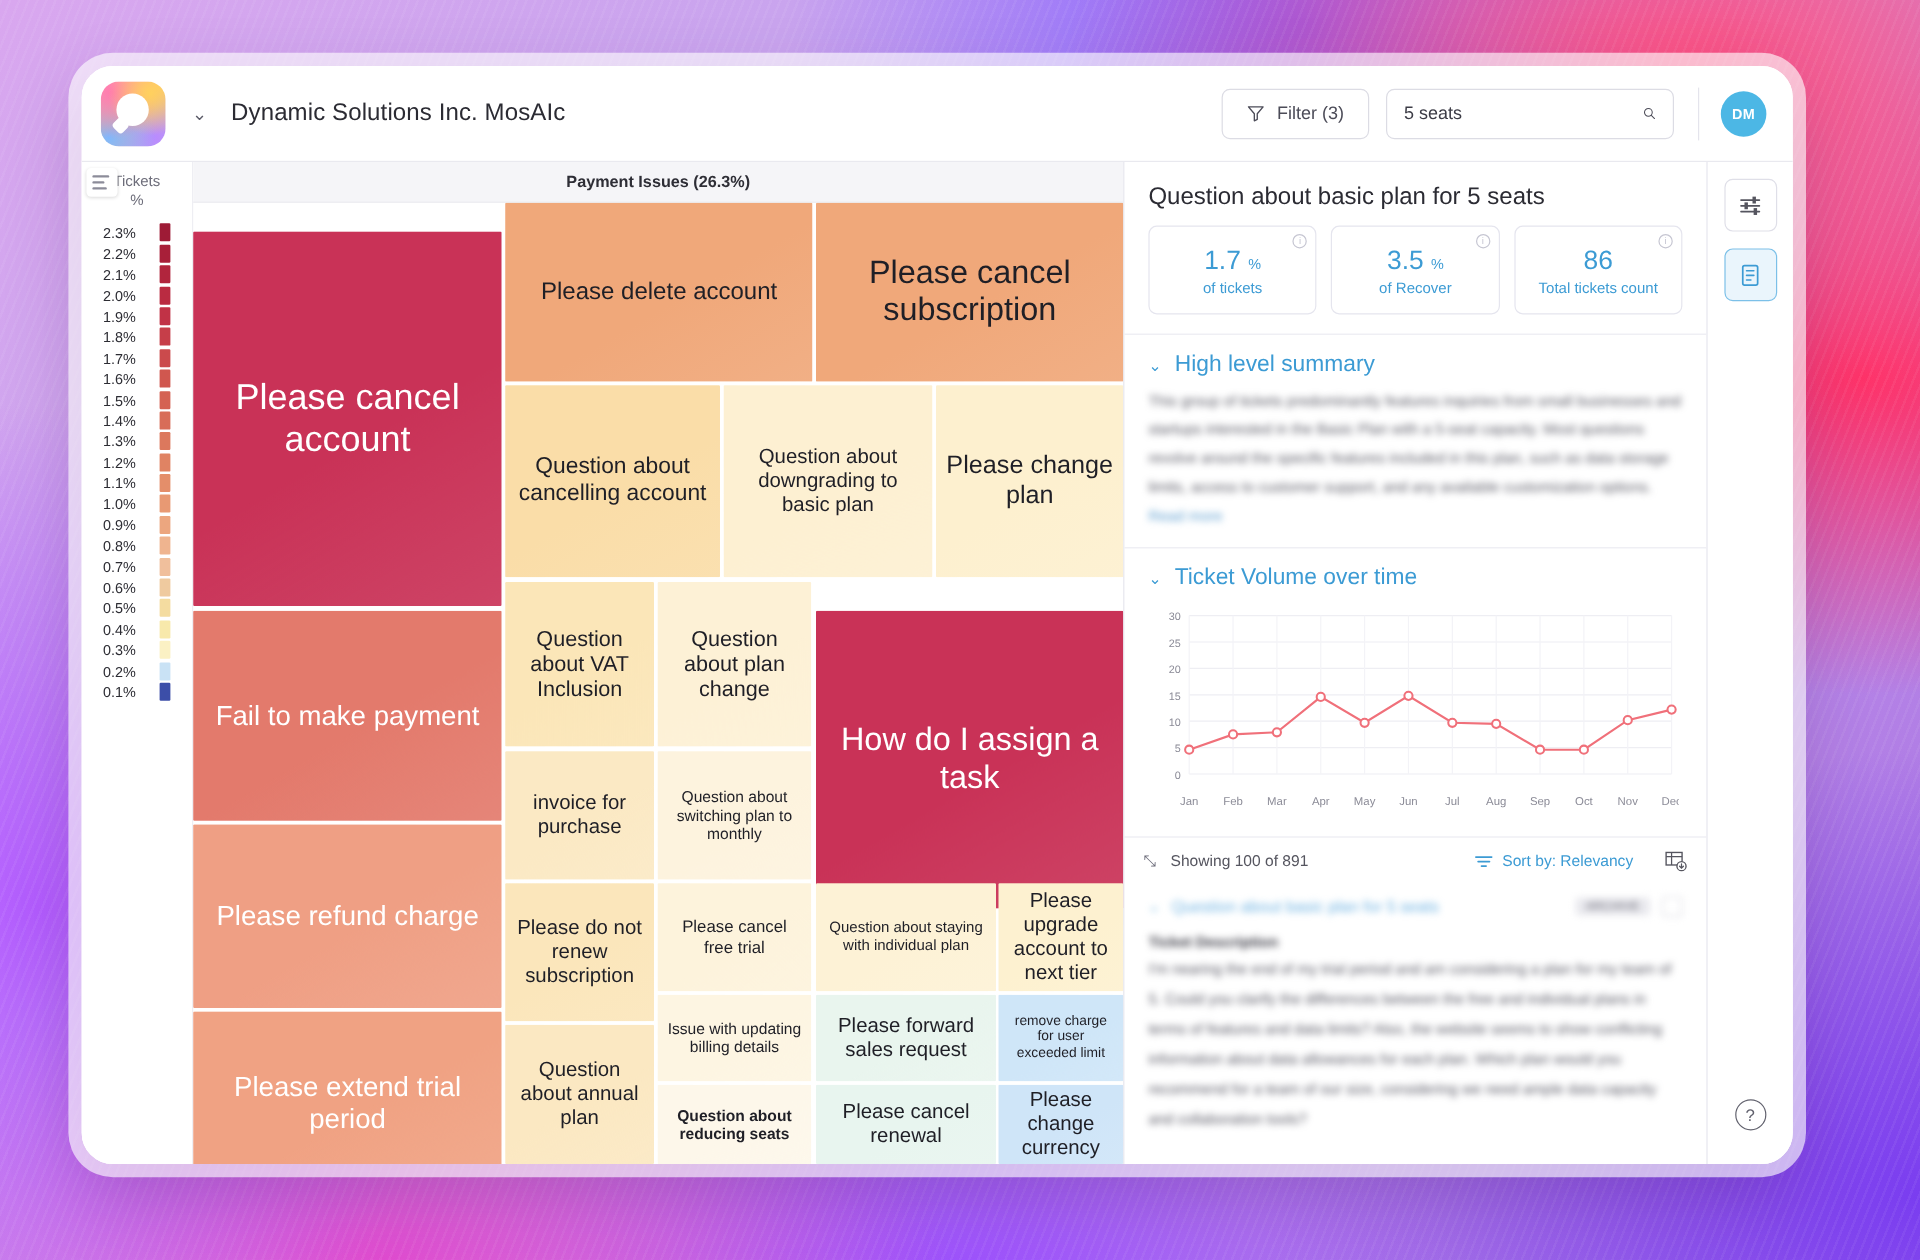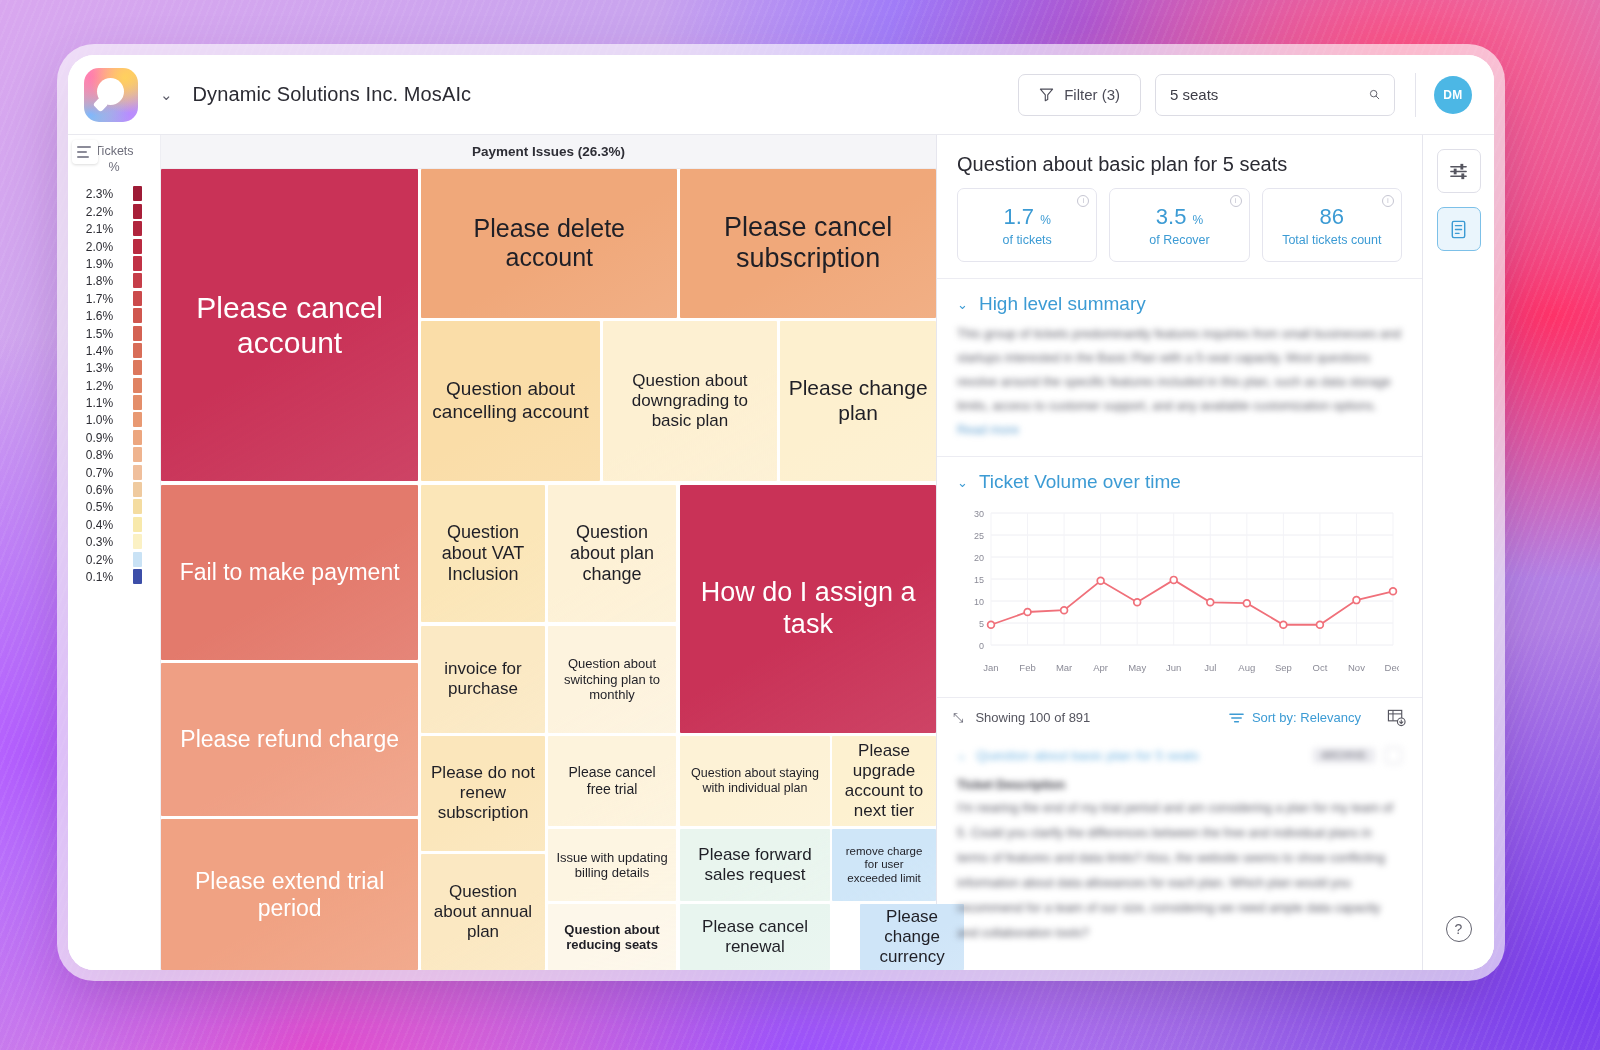--- a/index.html
+++ b/index.html
@@ -148,21 +148,21 @@
   .treemap {
     position: relative; flex: 1 1 auto;
   }
   .cell {
     position: absolute; overflow: hidden;
     display: flex; align-items: center; justify-content: center;
     text-align: center; padding: 4px 7px;
     line-height: 1.18; color: #1f1f26;
     border-radius: 1px; cursor: pointer;
   }
-  .cell.light { color: #ffffff; }
+  .cell.light { color: #ffffff; margin-top: 24px; }
 
   
   .detail {
     flex: 0 0 486px; background: #fff;
     border-left: 1px solid #e6e6ee;
     display: flex; flex-direction: column; min-height: 0;
   }
   .detail-title {
     font-size: 20px; color: #2b2b33; padding: 18px 20px 12px 20px;
   }
@@ -387,21 +387,21 @@
           </div>
         </div>
     </div>
 
     <div class="treemap-wrap">
       <div class="treemap-header">Payment Issues (26.3%)</div>
       <div class="treemap" id="treemap">
           <div class="cell light" style="left: 0%; top: 0%; width: 33.2%; height: 39%; font-size: 30px; background: linear-gradient(150deg, rgb(201, 50, 87) 0%, rgb(201, 50, 87) 55%, rgba(255, 255, 255, 0.16) 140%), rgb(201, 50, 87);">
             <span>Please cancel account</span>
           </div>
-          <div class="cell" style="left: 33.6%; top: 0%; width: 33%; height: 18.6%; font-size: 25px; background: linear-gradient(150deg, rgb(240, 168, 122) 0%, rgb(240, 168, 122) 55%, rgba(255, 255, 255, 0.16) 140%), rgb(240, 168, 122);">
+          <div class="cell" style="left: 33.6%; top: 0%; width: 33%; height: 18.6%; font-size: 20px; background: linear-gradient(150deg, rgb(240, 168, 122) 0%, rgb(240, 168, 122) 55%, rgba(255, 255, 255, 0.16) 140%), rgb(240, 168, 122);">
             <span>Please delete account</span>
           </div>
           <div class="cell" style="left: 67%; top: 0%; width: 33%; height: 18.6%; font-size: 27px; background: linear-gradient(150deg, rgb(240, 168, 122) 0%, rgb(240, 168, 122) 55%, rgba(255, 255, 255, 0.16) 140%), rgb(240, 168, 122);">
             <span>Please cancel subscription</span>
           </div>
           <div class="cell" style="left: 33.6%; top: 19%; width: 23%; height: 19.9%; font-size: 19px; background: linear-gradient(150deg, rgb(250, 221, 168) 0%, rgb(250, 221, 168) 55%, rgba(255, 255, 255, 0.16) 140%), rgb(250, 221, 168);">
             <span>Question about cancelling account</span>
           </div>
           <div class="cell" style="left: 57%; top: 19%; width: 22.5%; height: 19.9%; font-size: 17px; background: linear-gradient(150deg, rgb(253, 240, 210) 0%, rgb(253, 240, 210) 55%, rgba(255, 255, 255, 0.16) 140%), rgb(253, 240, 210);">
             <span>Question about downgrading to basic plan</span>
@@ -456,21 +456,21 @@
           </div>
           <div class="cell" style="left: 67%; top: 82.4%; width: 19.3%; height: 9%; font-size: 17px; background: linear-gradient(150deg, rgb(233, 245, 238) 0%, rgb(233, 245, 238) 55%, rgba(255, 255, 255, 0.16) 140%), rgb(233, 245, 238);">
             <span>Please forward sales request</span>
           </div>
           <div class="cell" style="left: 86.6%; top: 82.4%; width: 13.4%; height: 9%; font-size: 11.5px; background: linear-gradient(150deg, rgb(207, 230, 248) 0%, rgb(207, 230, 248) 55%, rgba(255, 255, 255, 0.16) 140%), rgb(207, 230, 248);">
             <span>remove charge for user exceeded limit</span>
           </div>
           <div class="cell" style="left: 67%; top: 91.8%; width: 19.3%; height: 8.2%; font-size: 17px; background: linear-gradient(150deg, rgb(232, 245, 239) 0%, rgb(232, 245, 239) 55%, rgba(255, 255, 255, 0.16) 140%), rgb(232, 245, 239);">
             <span>Please cancel renewal</span>
           </div>
-          <div class="cell" style="left: 86.6%; top: 91.8%; width: 13.4%; height: 8.2%; font-size: 17px; background: linear-gradient(150deg, rgb(207, 229, 248) 0%, rgb(207, 229, 248) 55%, rgba(255, 255, 255, 0.16) 140%), rgb(207, 229, 248); margin-left: 28px;">
+          <div class="cell" style="left: 86.6%; top: 91.8%; width: 13.4%; height: 8.2%; font-size: 17px; background: linear-gradient(150deg, rgb(207, 229, 248) 0%, rgb(207, 229, 248) 55%, rgba(255, 255, 255, 0.16) 140%), rgb(207, 229, 248);">
             <span>Please change currency</span>
           </div>
         </div>
     </div>
 
     <div class="detail">
       <div class="detail-title">Question about basic plan for 5 seats</div>
 
       <div class="kpis">
         <div class="kpi">

